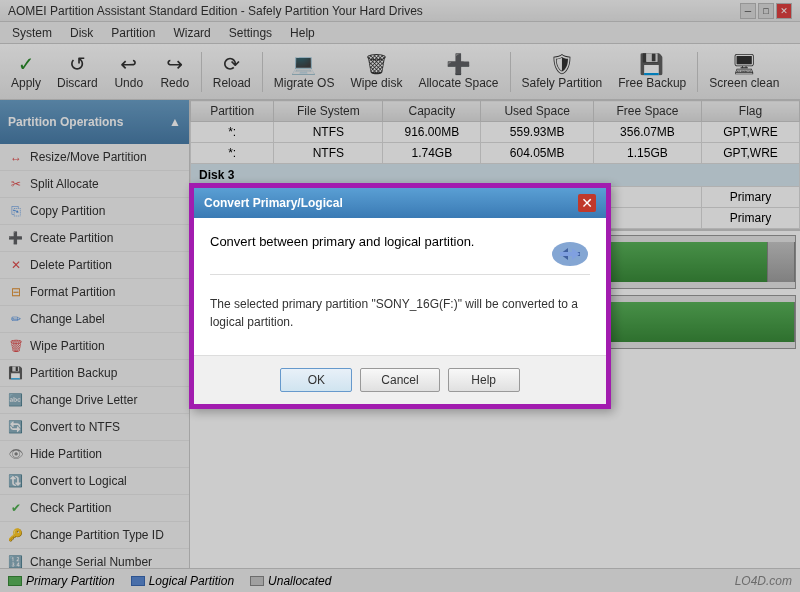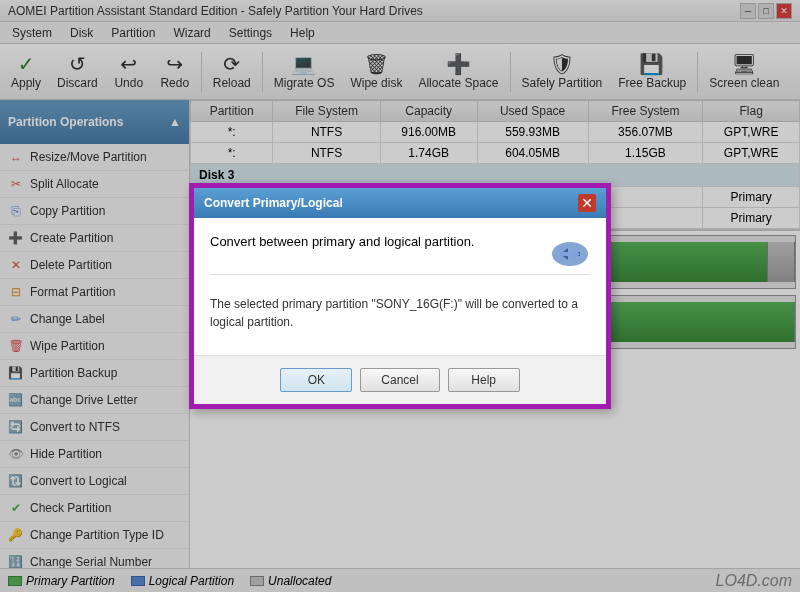--- a/index.html
+++ b/index.html
@@ -454,21 +454,21 @@
 
     <div class="top-section">
       <div class="table-scroll">
         <table class="partition-table">
           <thead>
             <tr>
               <th>Partition</th>
               <th>File System</th>
               <th>Capacity</th>
               <th>Used Space</th>
-              <th>Free System</th>
+              <th>Free Space</th>
               <th>Flag</th>
             </tr>
           </thead>
           <tbody>
             <tr>
               <td>*:</td>
               <td>NTFS</td>
               <td>916.00MB</td>
               <td>559.93MB</td>
               <td>356.07MB</td>
@@ -547,21 +547,21 @@
     <span>Primary Partition</span>
   </div>
   <div class="legend-item">
     <div class="legend-box" style="background:#5a8ad4;border-color:#3a6ab4;"></div>
     <span>Logical Partition</span>
   </div>
   <div class="legend-item">
     <div class="legend-box" style="background:#c8c8c8;border-color:#888;"></div>
     <span>Unallocated</span>
   </div>
-  <div style="margin-left:auto; color:#888; font-size:16px;">LO4D.com</div>
+  <div style="margin-left:auto; color:#888; font-size:12px;">LO4D.com</div>
 </div>
 
 <div class="modal-overlay">
   <div class="modal">
     <div class="modal-titlebar">
       <span>Convert Primary/Logical</span>
       <button class="modal-close">✕</button>
     </div>
     <div class="modal-body">
       <div class="modal-header-row">

